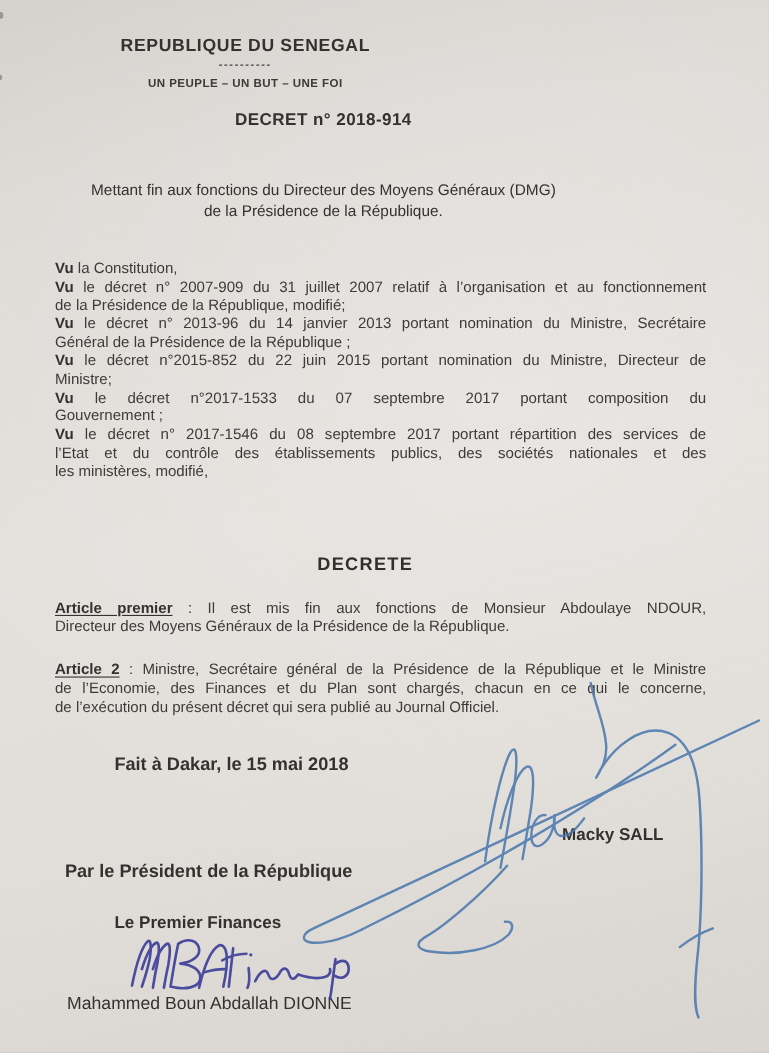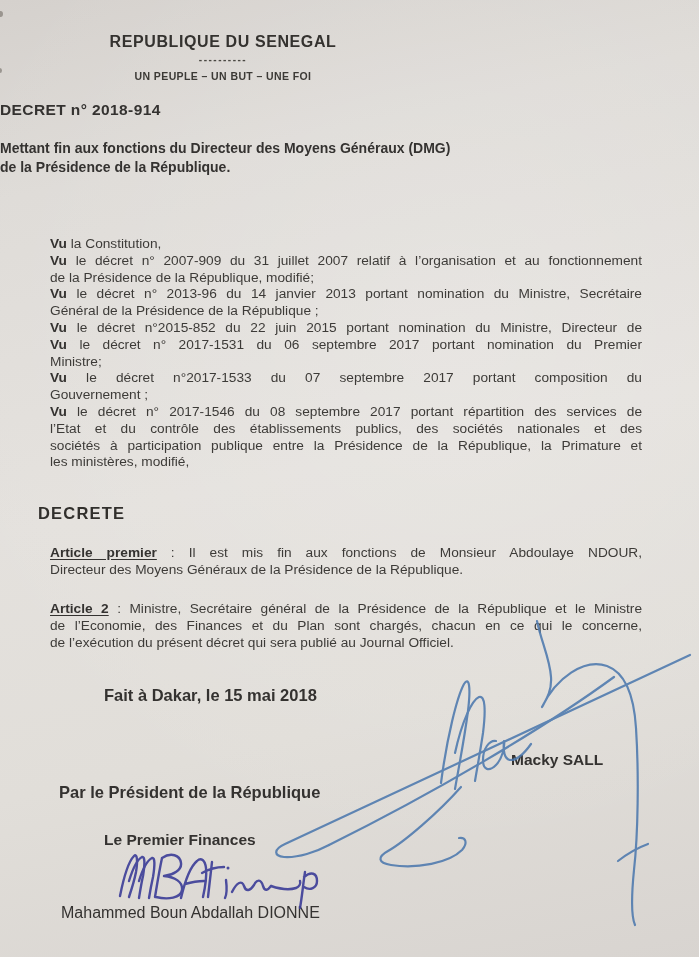--- a/index.html
+++ b/index.html
@@ -6,28 +6,28 @@
   .page {
     position:relative; width:699px; height:957px; overflow:hidden;
     background:
       radial-gradient(120% 90% at 62% 35%, rgba(255,255,255,0.18), rgba(255,255,255,0) 62%),
       linear-gradient(168deg, #d5d1cd 0%, #dedbd7 18%, #e4e1dd 48%, #e1ded9 72%, #d8d4d0 100%);
     font-family:"Liberation Sans","DejaVu Sans",sans-serif;
     color:#3a3836;
     padding-left:31px;
   }
   .blk { position:absolute; }
-  .center { left:0; width:588px; }
+  .center { left:0; width:588px; text-align:center; }
 
   .country { font-size:16px; font-weight:bold; letter-spacing:.6px; color:#34322f; }
   .dashes  { font-size:10px; font-weight:bold; letter-spacing:1.5px; margin-top:3px; color:#4a4843; }
   .motto   { font-size:10.5px; font-weight:bold; letter-spacing:.4px; margin-top:5px; color:#3c3a36; }
 
   .decree-no { font-size:15.5px; font-weight:bold; letter-spacing:.4px; color:#343230; }
-  .subject   { font-size:14px; font-weight:bold; line-height:18.5px; color:#343230; }
+  .subject   { font-size:14px; font-weight:normal; line-height:18.5px; color:#343230;margin-top:24px; }
   .maintitle { font-size:19px; font-weight:bold; letter-spacing:.4px; color:#312f2c; }
   .decrete   { font-size:16.5px; font-weight:bold; letter-spacing:1.2px; color:#312f2c; }
 
   .bodytext { left:50px; width:592px; font-size:13.7px; line-height:16.8px; color:#3d3b38; }
   .tline { text-align:left; }
   .tline.just { text-align:justify; text-align-last:justify; }
   .tline b { color:#343230; }
   .ul { text-decoration:underline; text-underline-offset:2px; }
 
   .date-line { font-size:16.5px; font-weight:bold; color:#343230; }
@@ -61,27 +61,25 @@
   </div>
 
 
   <div class="blk bodytext" style="top:236px;">
       <div class="tline"><b>Vu</b><span> la Constitution,</span></div>
       <div class="tline just"><b>Vu</b><span> le décret n° 2007-909 du 31 juillet 2007 relatif à l’organisation et au fonctionnement</span></div>
       <div class="tline"><span>de la Présidence de la République, modifié;</span></div>
       <div class="tline just"><b>Vu</b><span> le décret n° 2013-96 du 14 janvier 2013 portant nomination du Ministre, Secrétaire</span></div>
       <div class="tline"><span>Général de la Présidence de la République ;</span></div>
       <div class="tline just"><b>Vu</b><span> le décret n°2015-852 du 22 juin 2015 portant nomination du Ministre, Directeur de</span></div>
-      <div class="tline just"><b>Vu</b><span> le décret n° 2017-1531 du 06 septembre 2017 portant nomination du Premier</span></div>
       <div class="tline"><span>Ministre;</span></div>
       <div class="tline just"><b>Vu</b><span> le décret n°2017-1533 du 07 septembre 2017 portant composition du</span></div>
       <div class="tline"><span>Gouvernement ;</span></div>
       <div class="tline just"><b>Vu</b><span> le décret n° 2017-1546 du 08 septembre 2017 portant répartition des services de</span></div>
       <div class="tline just"><span>l’Etat et du contrôle des établissements publics, des sociétés nationales et des</span></div>
-      <div class="tline just"><span>sociétés à participation publique entre la Présidence de la République, la Primature et</span></div>
       <div class="tline"><span>les ministères, modifié,</span></div>
     </div>
 
   <div class="blk center decrete" style="top:504px;margin-left:38px;">DECRETE</div>
 
   <div class="blk bodytext" style="top:545px;">
       <div class="tline just"><b class="ul">Article premier</b><span> : Il est mis fin aux fonctions de Monsieur Abdoulaye NDOUR,</span></div>
       <div class="tline"><span>Directeur des Moyens Généraux de la Présidence de la République.</span></div>
     </div>
 

